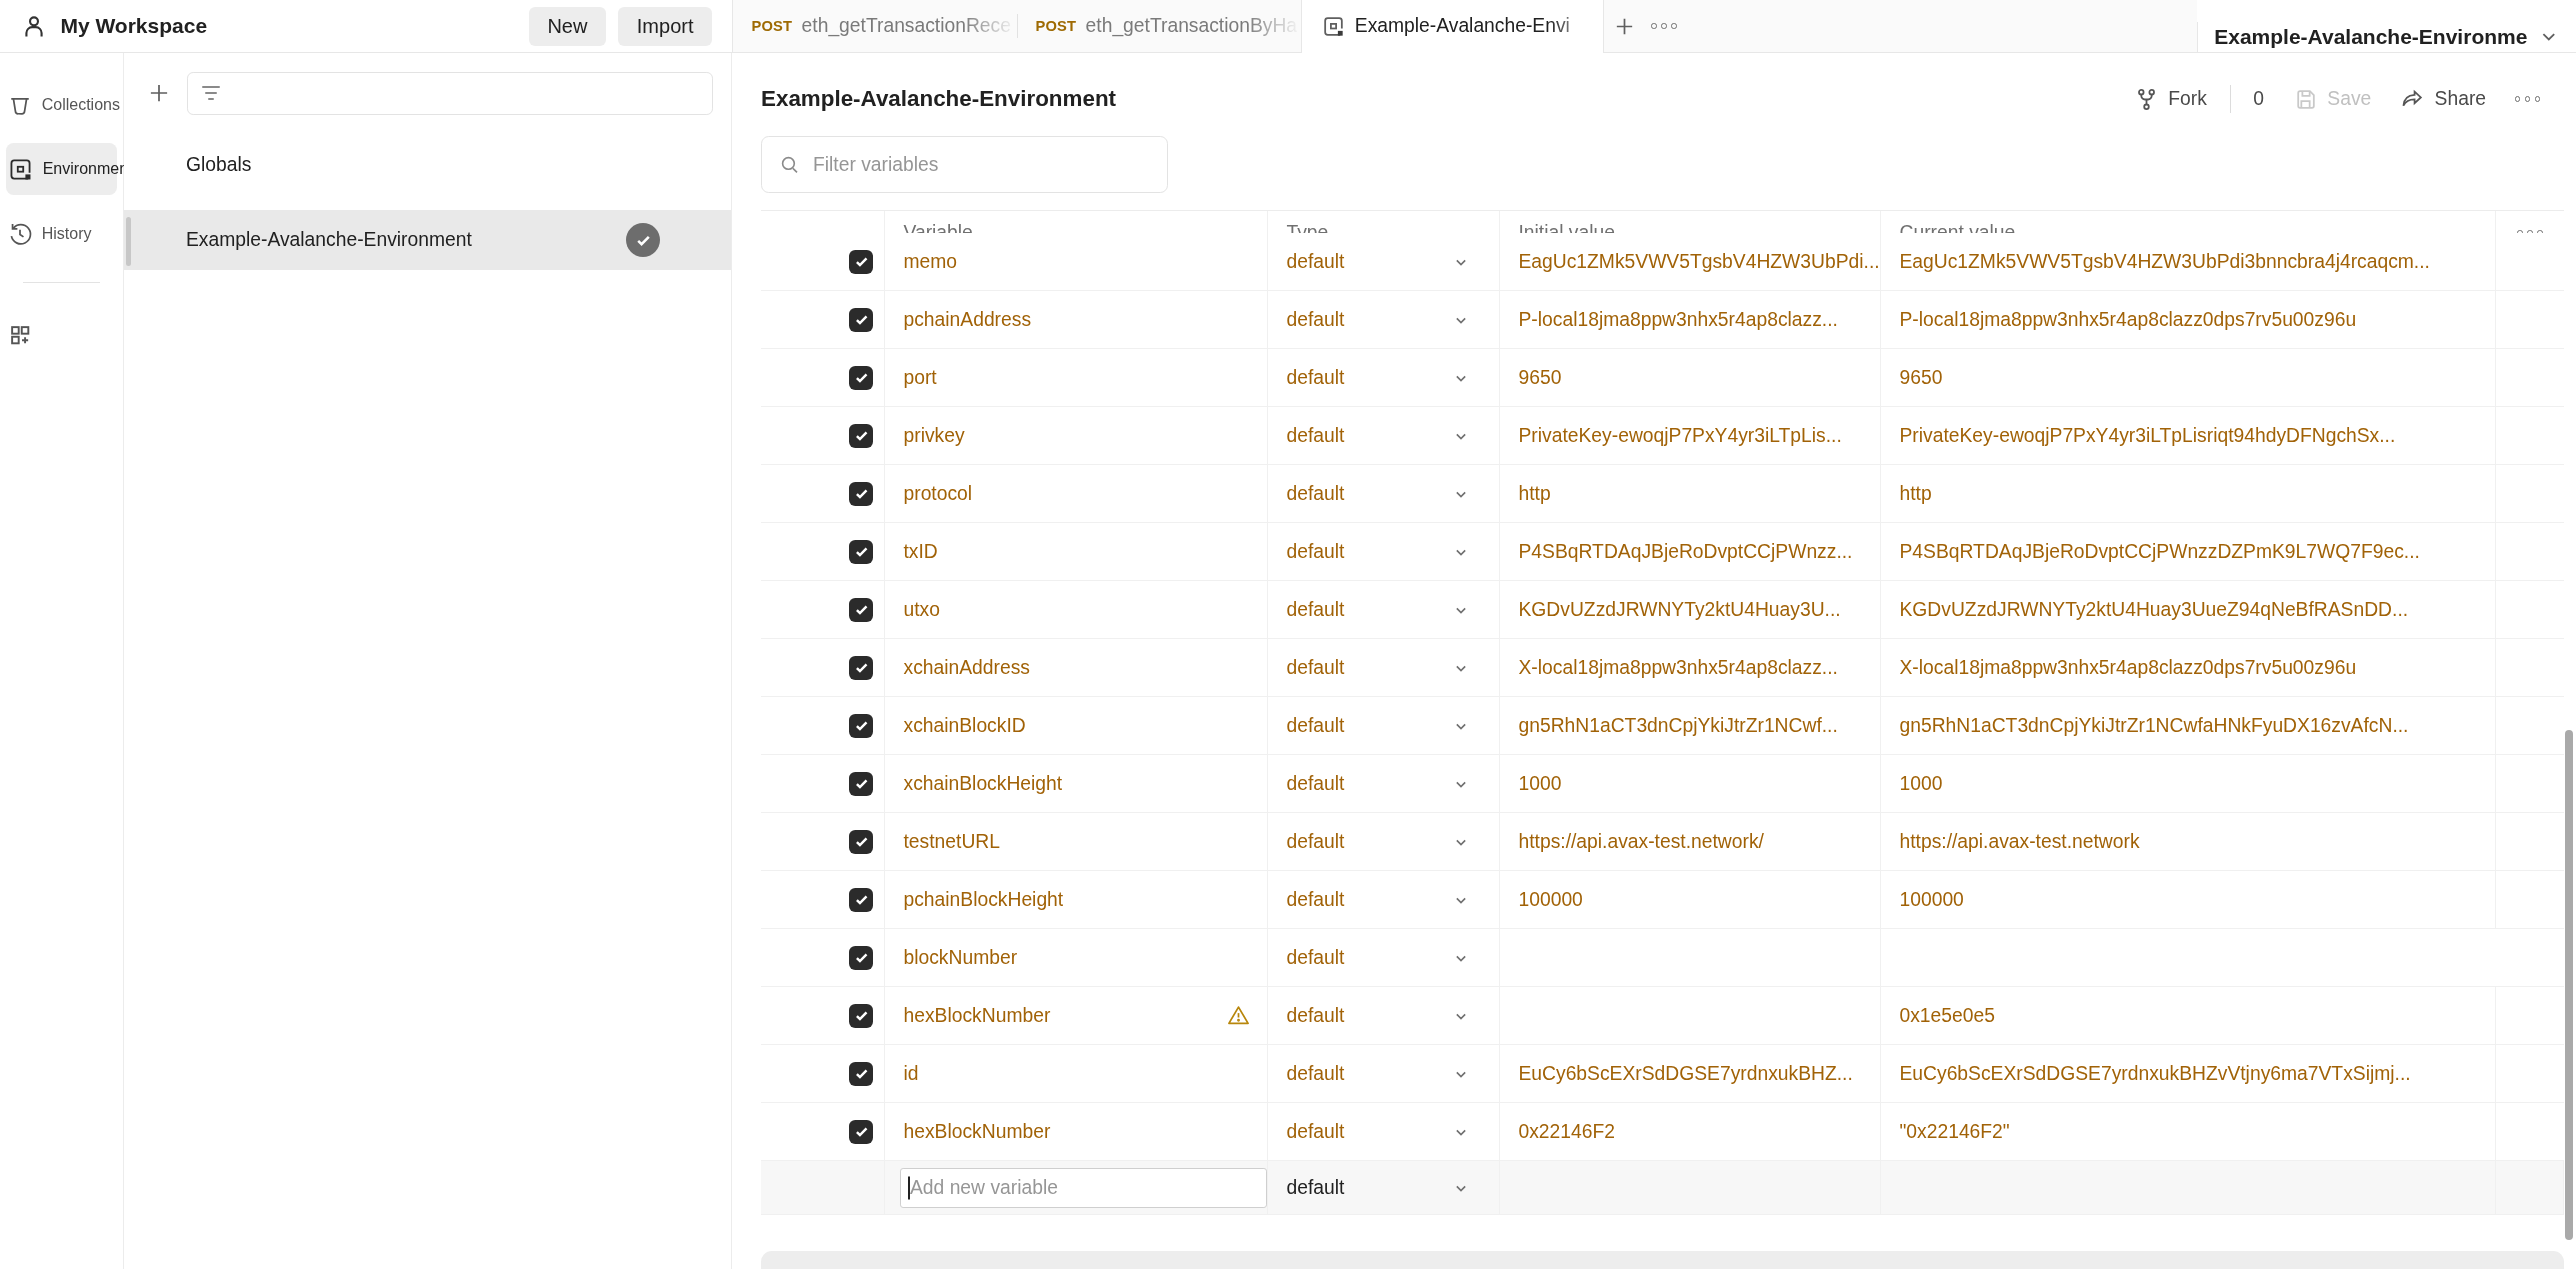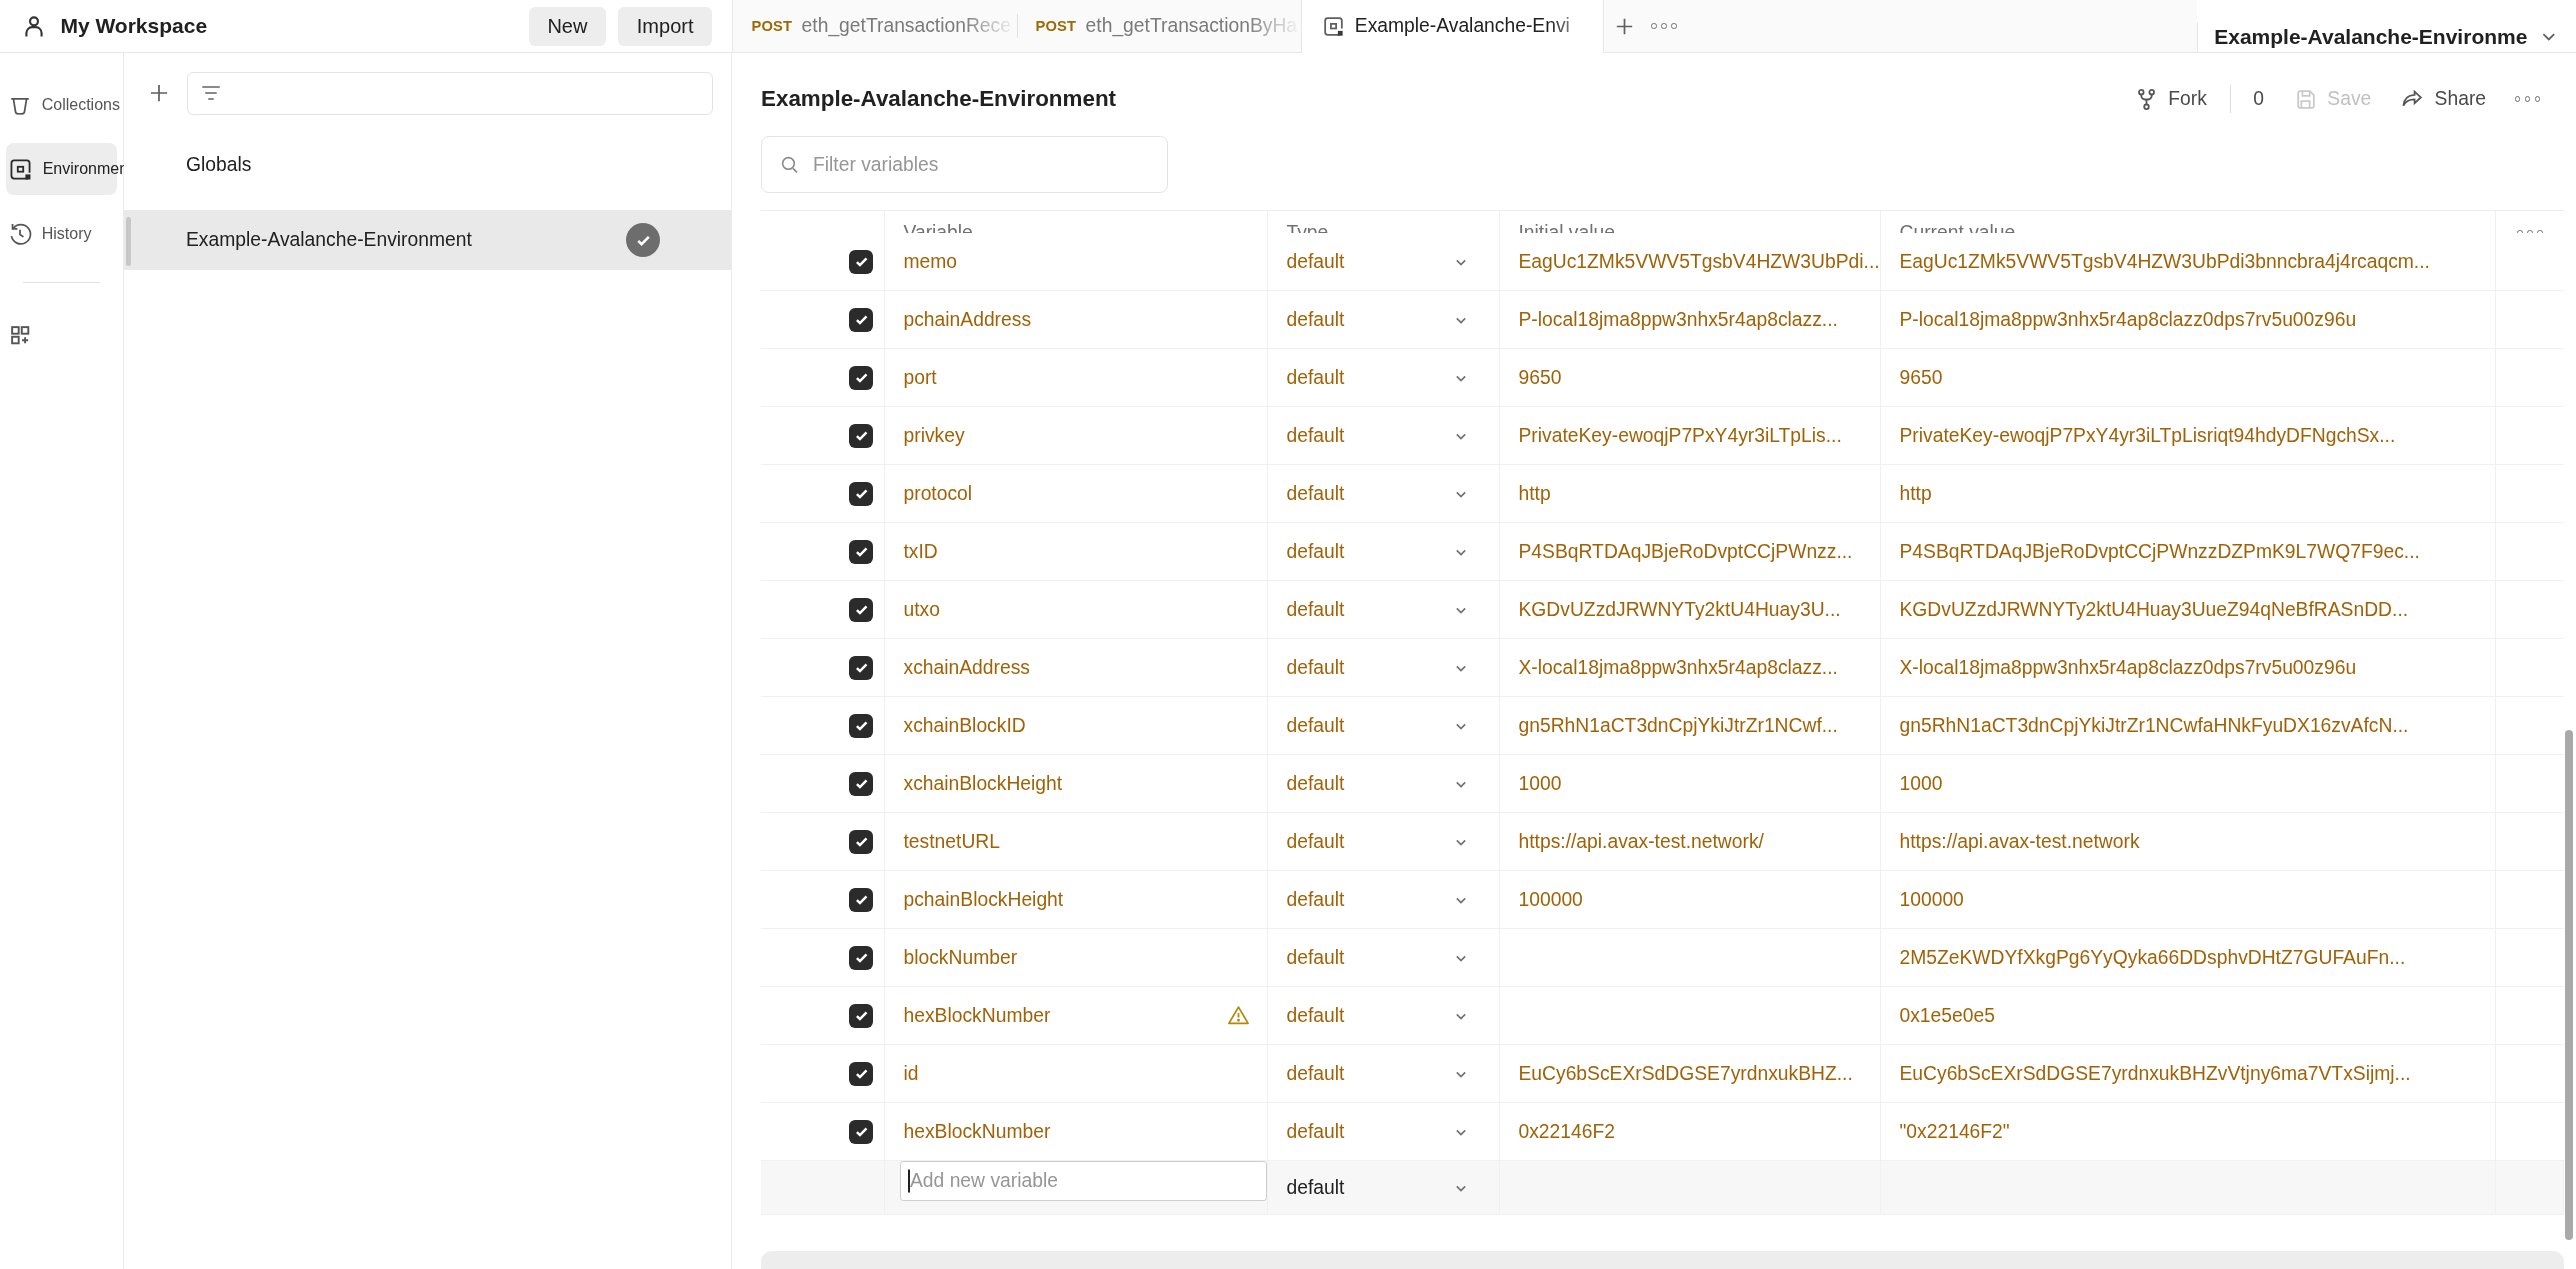--- a/index.html
+++ b/index.html
@@ -92,21 +92,21 @@
   .c-check { justify-content:flex-end; padding:0 10.8px 0 0; }
   .checkbox { width:24px; height:24px; border-radius:6.2px; background:#2b2b2b; display:flex;
     align-items:center; justify-content:center; cursor:pointer; flex:none; }
   .c-type { justify-content:space-between; padding-right:28px; }
   .warn { margin-left:auto; margin-right:17px; display:flex; }
   .chev { display:flex; cursor:pointer; }
 
   .add-row { display:grid; grid-template-columns:124px 383px 232px 381px 615px 1fr; height:54px;
     background:#f7f7f7; border-bottom:0.8px solid #f0f0f0; font-size:19.3px; }
   .add-row .c { border-right:0.8px solid #f0f0f0; height:100%; }
-  .add-var-cell { position:relative; padding:0; display:flex; align-items:flex-start; }
+  .add-var-cell { position:relative; padding:0; display:flex; align-items:center; }
   .red-box { position:absolute; left:-5.4px; right:-7.7px; top:-4.6px; bottom:-7px; border:4.6px solid #e8452c;
     border-radius:3.1px; z-index:3; pointer-events:none; }
   .add-input-wrap { position:relative; margin-left:14.7px; width:371px; }
   .add-input { width:100%; height:40px; border:0.8px solid #cfcfcf; border-radius:3.1px; background:#fff;
     padding-left:9.3px; font-size:19.3px; font-family:inherit; outline:none; }
   .caret { position:absolute; left:8.5px; top:50%; transform:translateY(-50%); width:1.5px; height:23px; background:#212121; }
 
   .bottom-bar { position:absolute; left:29px; top:1198px; width:1803px; height:62px;
     background:#ededed; border-radius:10.8px; }
   .main-vscroll { position:absolute; left:2565px; top:730px; width:7.7px; height:510px;
@@ -650,23 +650,20 @@
               <span>default</span>
               <span class="chev">
                 <svg width="20" height="20" viewBox="0 0 24 24" fill="none" stroke="#707070" stroke-width="2">
                   <path d="M7 10l5 5 5-5"></path>
                 </svg>
               </span>
             </div>
             <div class="c">
               <span></span>
             </div>
-            <div class="c">
-              <span>2M5ZeKWDYfXkgPg6YyQyka66DDsphvDHtZ7GUFAuFn...</span>
-            </div>
             <div class="c"></div>
           </div>
           <div class="trow">
             <div class="c c-check">
               <div class="checkbox">
                 <svg width="15.4" height="15.4" viewBox="0 0 16 16" fill="none" stroke="#fff" stroke-width="2.6">
                   <path d="M3 8.4l3.2 3.1L13 4.6"></path>
                 </svg>
               </div>
             </div>

